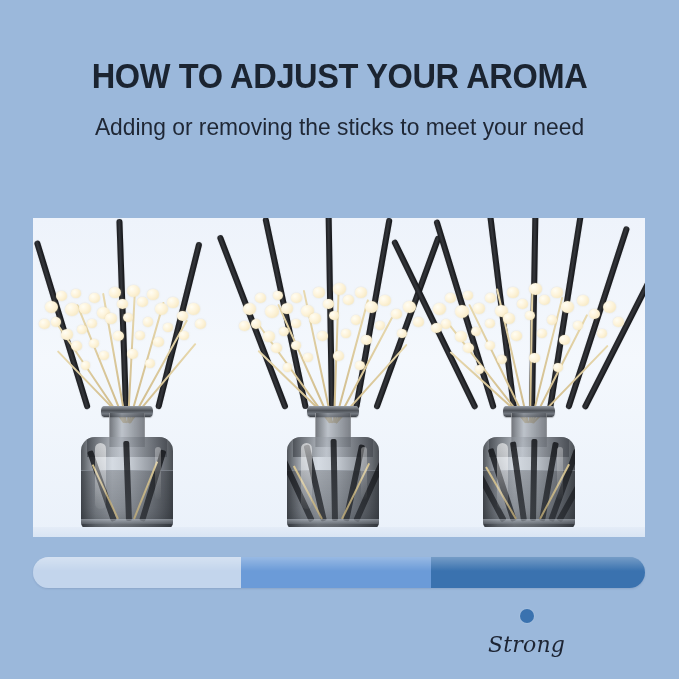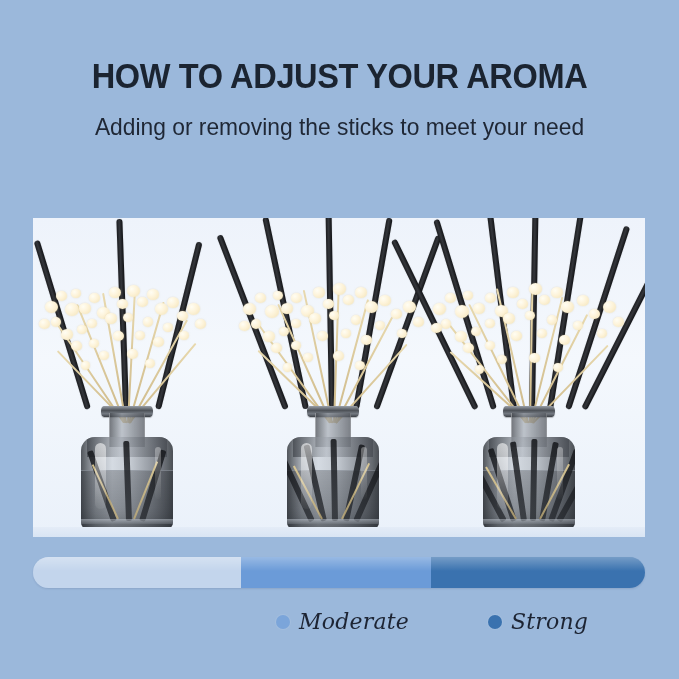--- a/index.html
+++ b/index.html
@@ -144,21 +144,21 @@
   .seg::after{
     content:"";position:absolute;left:0;top:0;width:100%;height:46%;
     background:linear-gradient(180deg,rgba(255,255,255,.30),rgba(255,255,255,0));
   }
 
   
   .legend{position:absolute;left:33px;top:609px;width:612px;height:38px;}
   .legend-item{position:absolute;display:flex;align-items:center;gap:9px;}
   .li1{left:63px;}
   .li2{left:243px;}
-  .li3{left:455px;}
+  .li3{left:455px;flex-direction:column;}
   .dot{width:14px;height:14px;border-radius:50%;flex:none;
        box-shadow:0 0 0 1px rgba(255,255,255,.08);}
   .legend-label{
     font-family:"DejaVu Serif",serif;
     font-style:italic;font-weight:400;font-size:22px;
     color:#1d2433;white-space:nowrap;letter-spacing:.2px;
   }
 </style>
 </head>
 <body>
@@ -404,23 +404,19 @@
     <div class="shelf"></div>
   </div>
 
   <div class="bar">
     <div class="seg" style="width:34%;background:#c3d5ec;"></div>
     <div class="seg" style="width:31%;background:#6b9bd8;"></div>
     <div class="seg" style="width:35%;background:#3a72af;"></div>
   </div>
 
   <div class="legend">
-    <div class="legend-item li2">
-      <span class="dot" style="background:#7ba5da;"></span>
-      <span class="legend-label">Moderate</span>
-    </div>
     <div class="legend-item li3">
       <span class="dot" style="background:#3a72af;"></span>
       <span class="legend-label">Strong</span>
     </div>
   </div>
 
 </div>
 
 </body></html>

